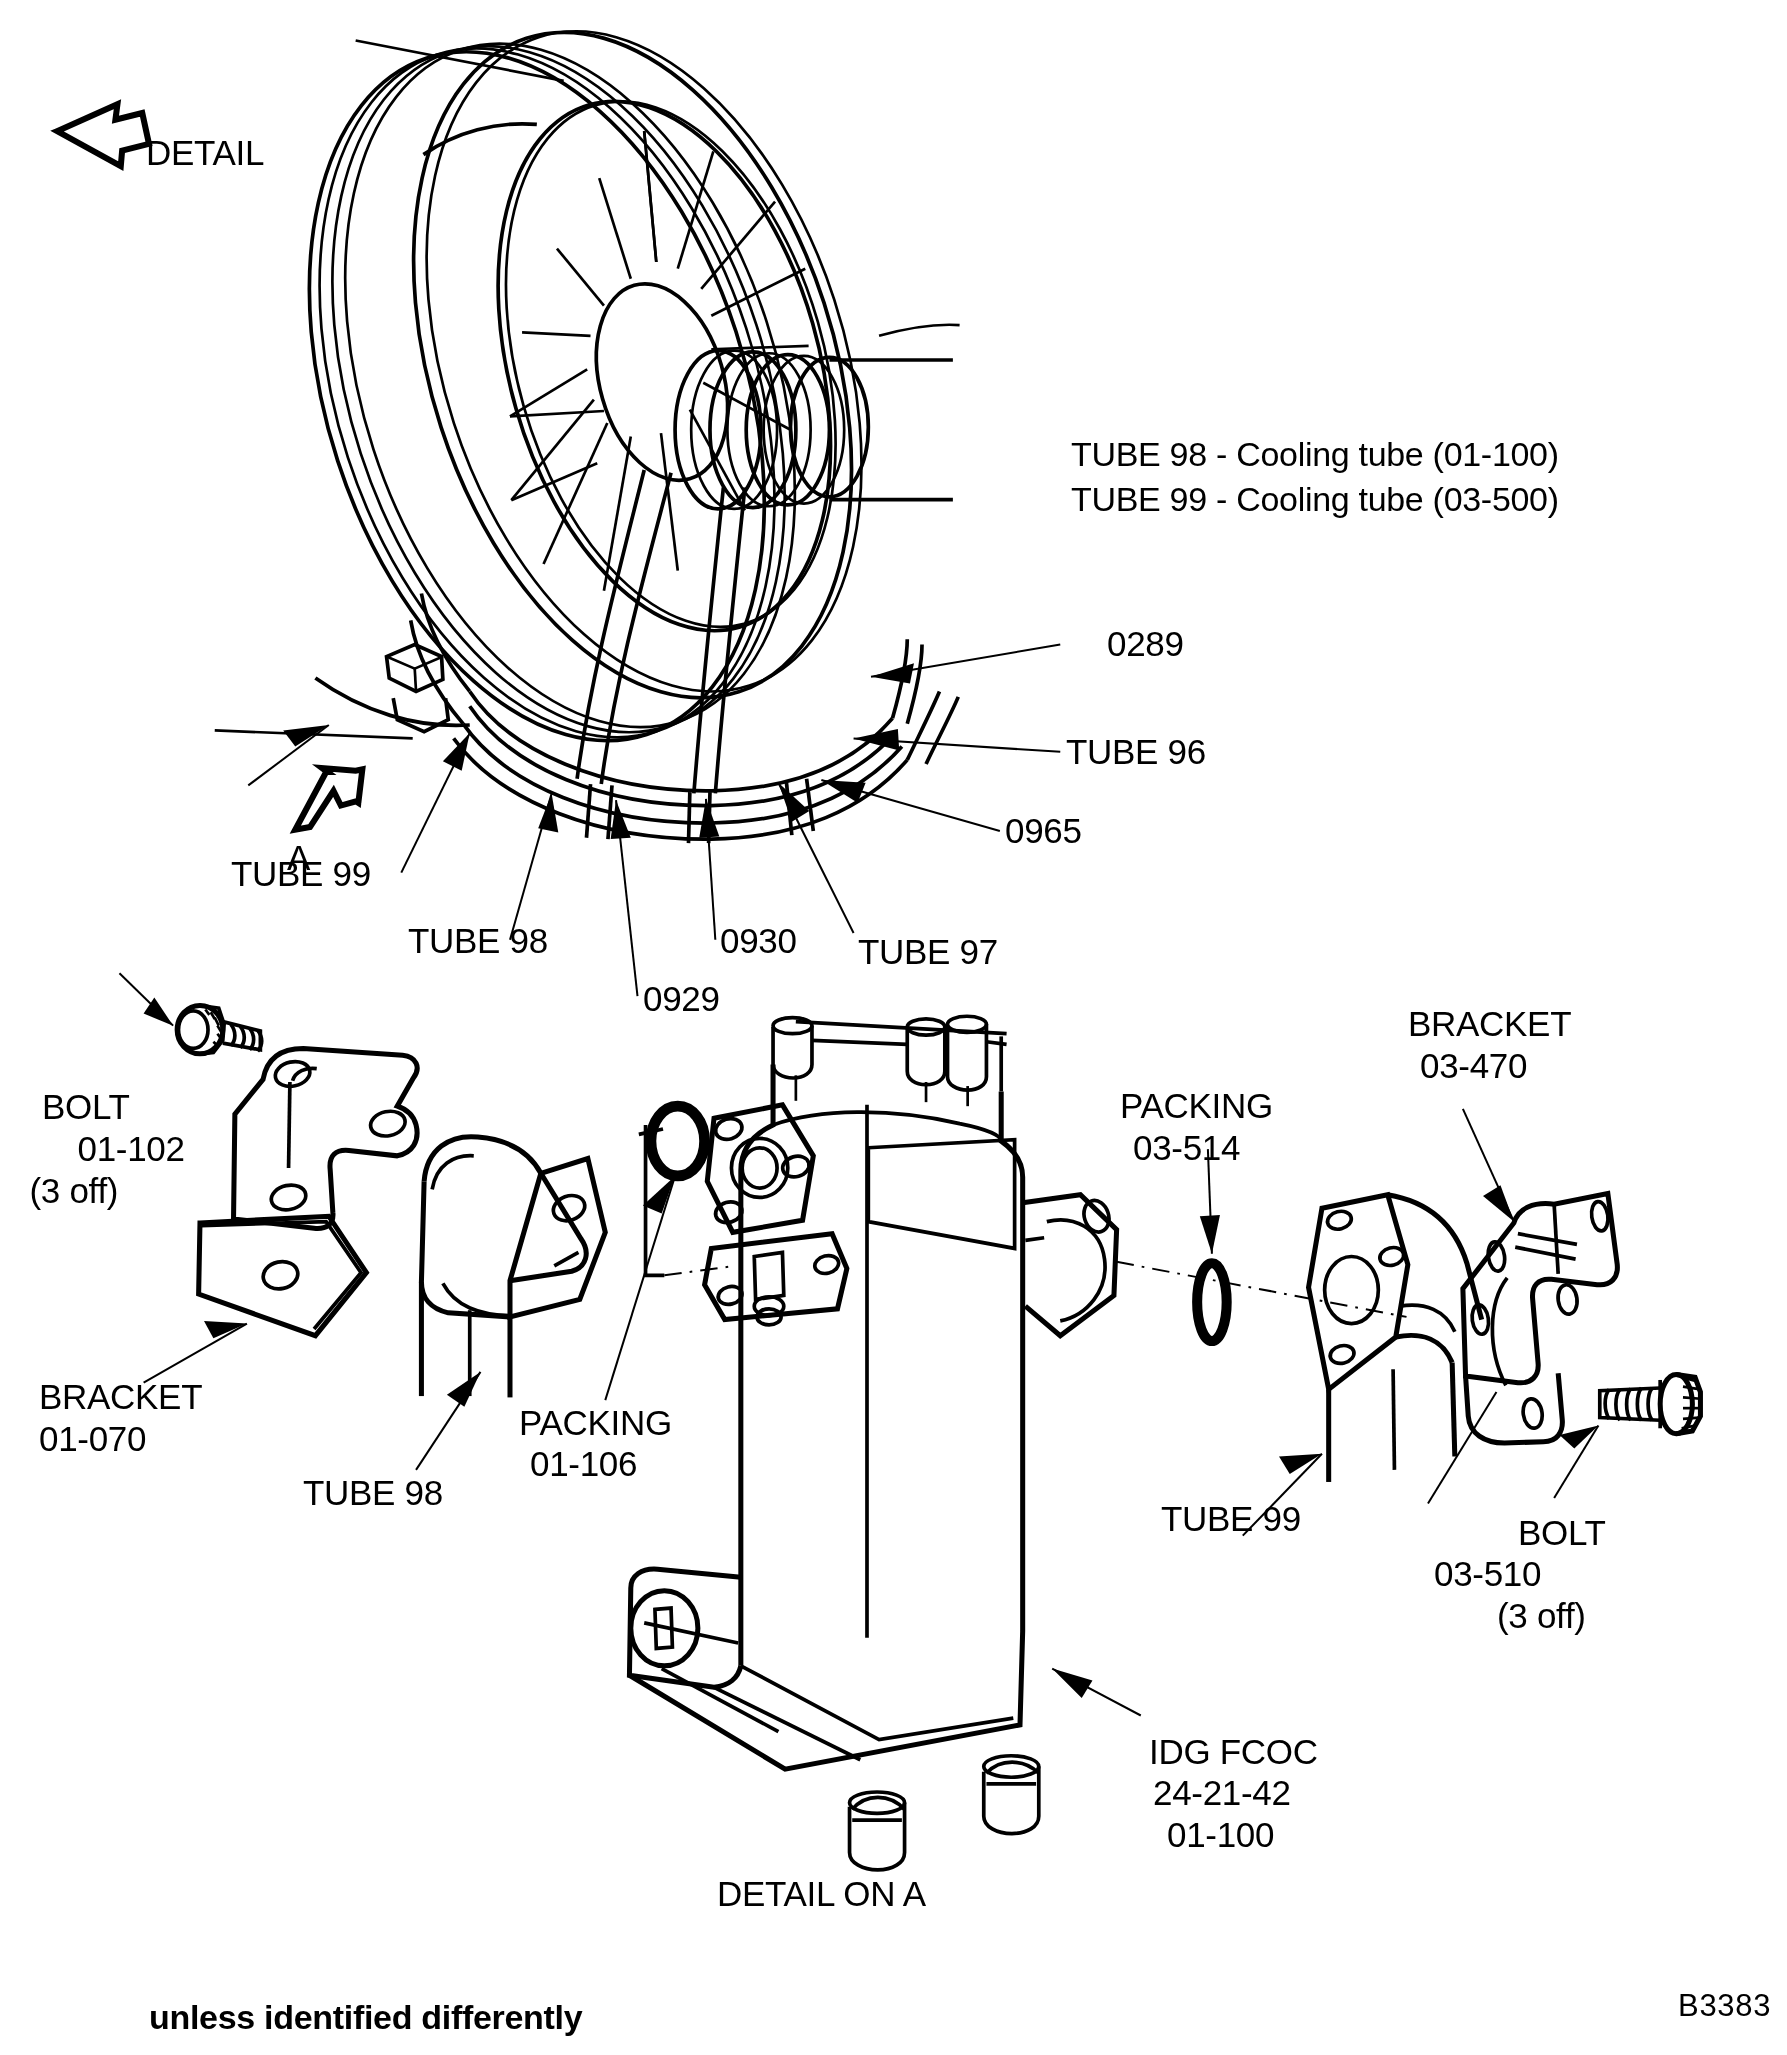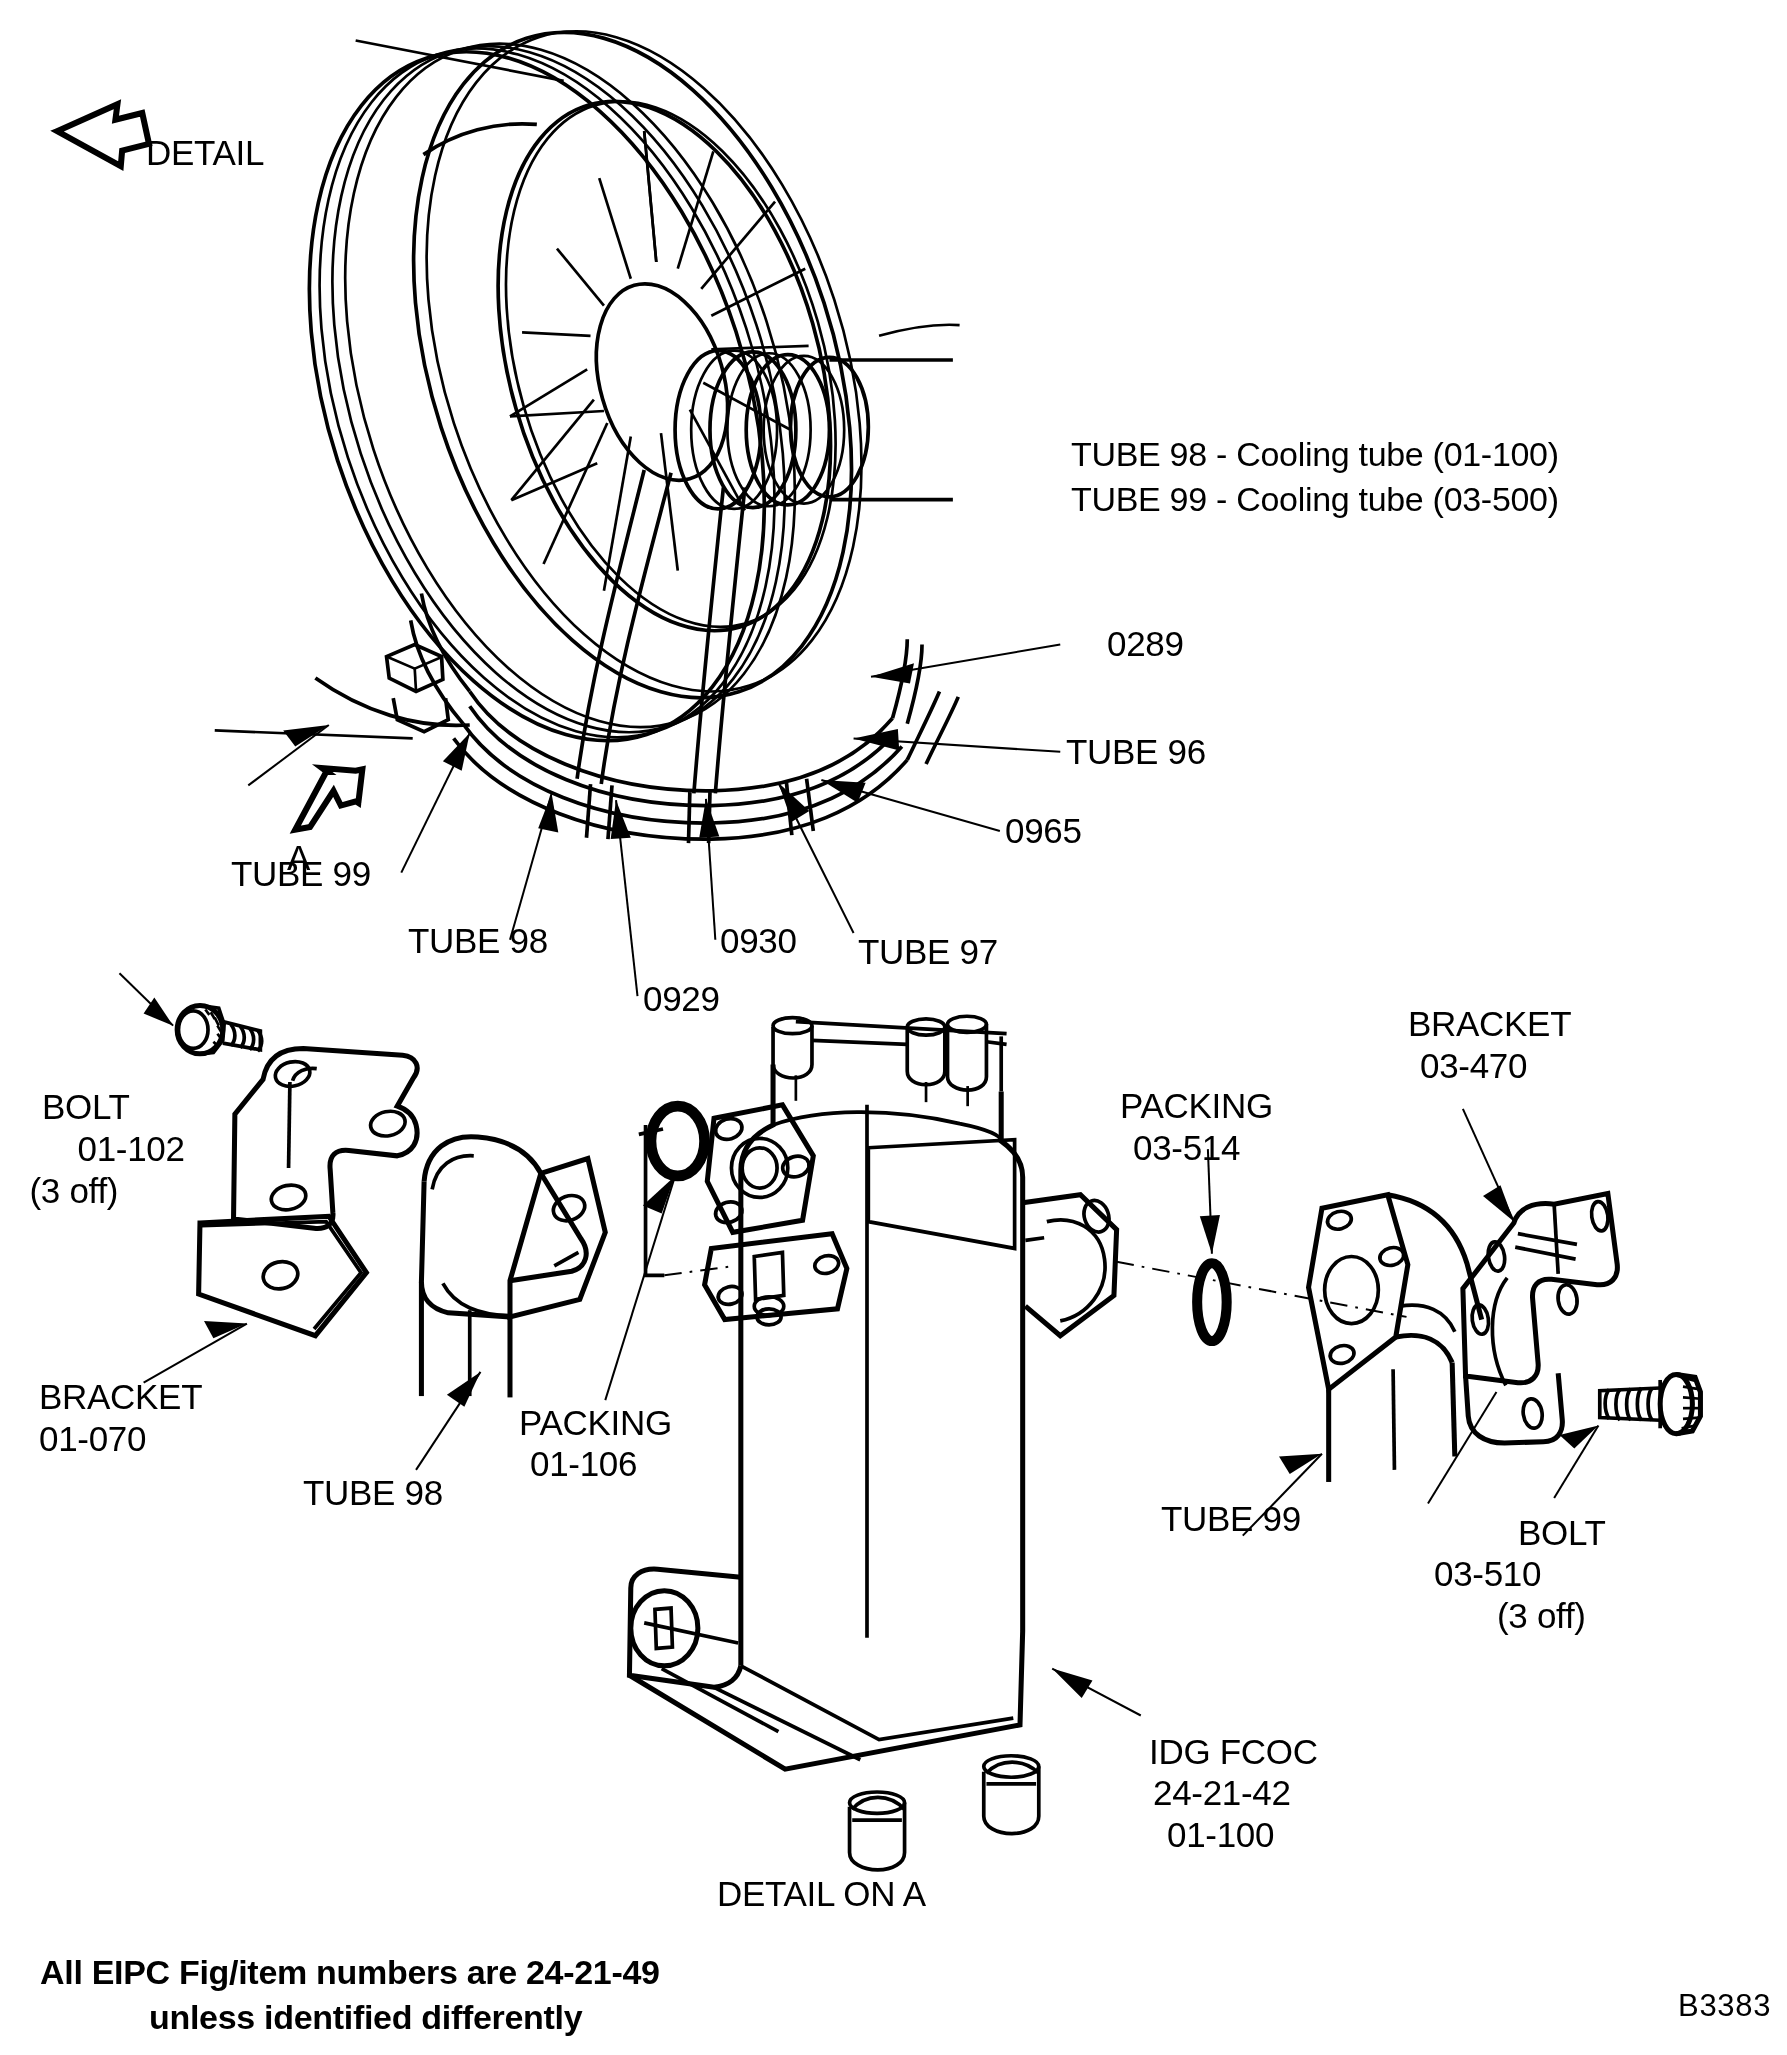--- a/index.html
+++ b/index.html
@@ -449,19 +449,18 @@
   <div class="lbl big" style="left:1518px; top:1513px;">BOLT</div>
   <div class="lbl big" style="left:1417px; top:1554px;margin-left:17px;">03-510</div>
   <div class="lbl big" style="left:1497px; top:1596px;">(3 off)</div>
 
   <div class="lbl big" style="left:1149px; top:1732px;">IDG FCOC</div>
   <div class="lbl big" style="left:1153px; top:1773px;">24-21-42</div>
   <div class="lbl big" style="left:1167px; top:1815px;">01-100</div>
 
   <div class="lbl big" style="left:717px; top:1874px;">DETAIL ON A</div>
 
-  <div class="lbl foot" style="left:40px; top:1950px;">All EIPC Fig/item numbers are 24-21-49</div>
   <div class="lbl foot" style="left:149px; top:1995px;">unless identified differently</div>
 
   <div class="lbl code" style="left:1643px; top:1988px;">B3383</div>
 
 </div>
 
 
 </body></html>

